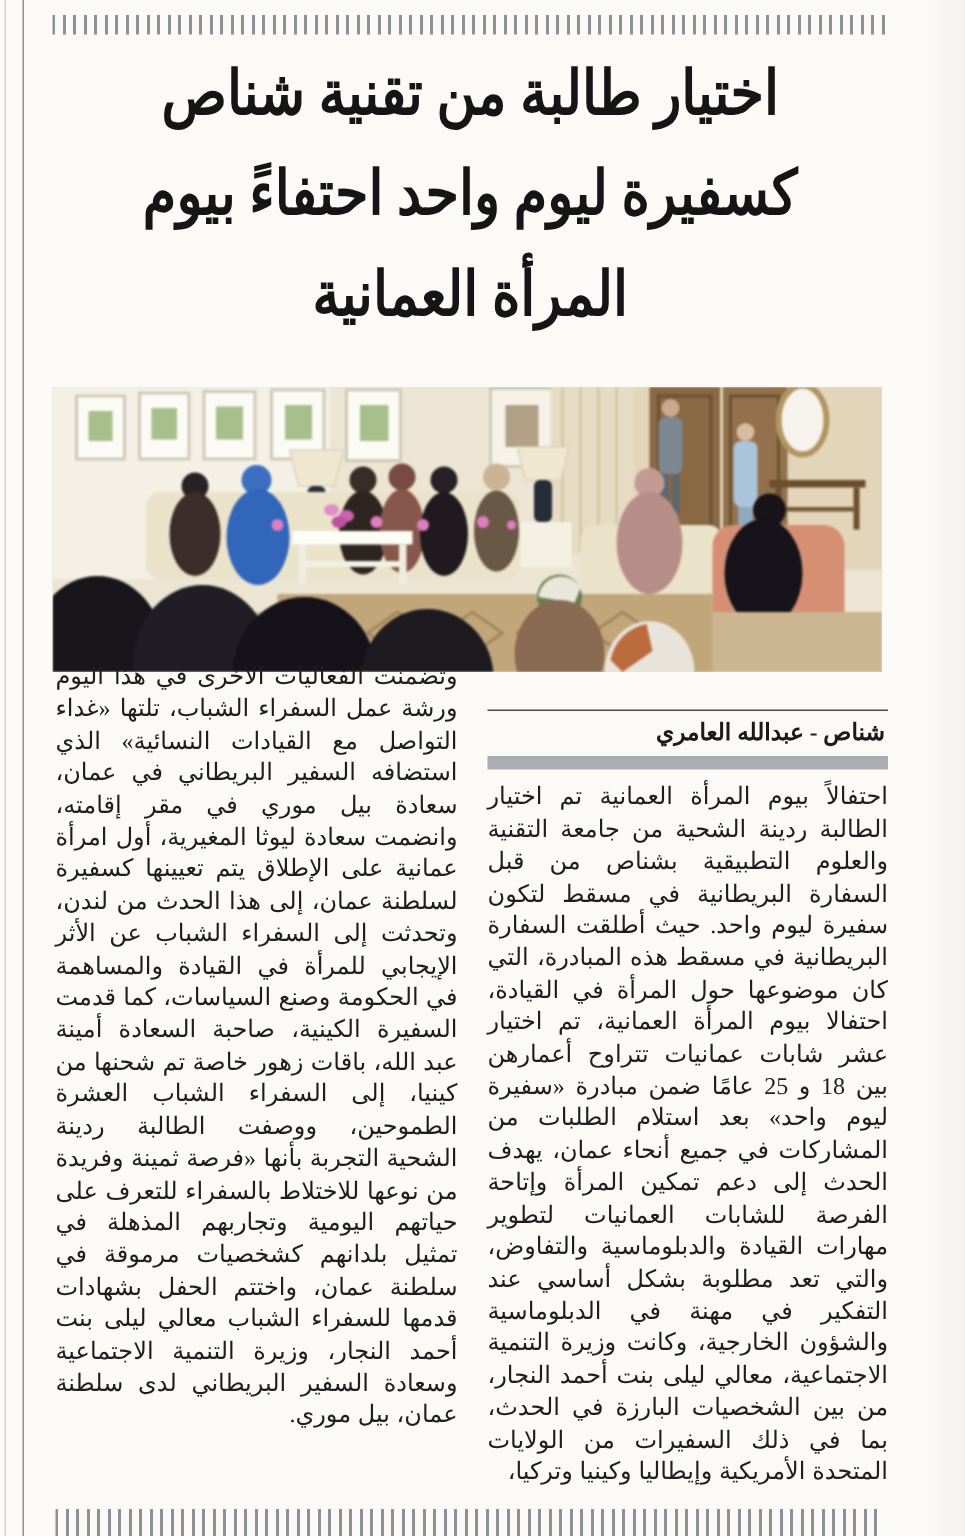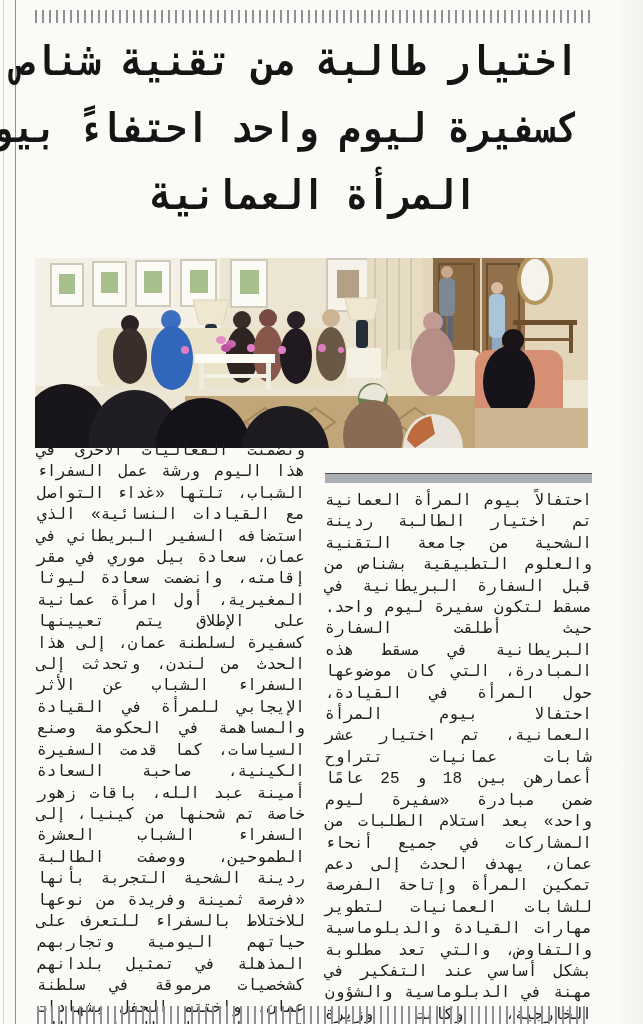--- a/index.html
+++ b/index.html
@@ -2,21 +2,21 @@
 <html dir="rtl" lang="ar"><head>
 <meta charset="utf-8">
 <style>
   html,body{margin:0;padding:0;background:#eceae6;}
   .page{
     position:relative;
     width:643px;height:1024px;
     margin:0 auto;
     background:#fbfaf7;
     overflow:hidden;
-    font-family:Liberation Mono, monospace;
+    font-family:Liberation Serif, serif;
     direction:rtl;
   }
   
   .edge-rule-outer{position:absolute;left:3px;top:0;bottom:0;width:1px;background:#d4d3cd;}
   .edge-rule-inner{position:absolute;left:15px;top:0;bottom:0;width:1px;background:#91918c;}
   .edge-shade-right{position:absolute;right:0;top:0;bottom:0;width:26px;background:linear-gradient(90deg,rgba(0,0,0,0),rgba(0,0,0,0.03));}
 
   
   .hatch{
     position:absolute;
@@ -200,20 +200,21 @@
       <circle cx="338" cy="140" r="15" fill="#67804e"></circle>
       <path d="M324 140 a15 15 0 0 1 28 -6 l-4 10 z" fill="#e9e6da"></path>
       <ellipse cx="338" cy="178" rx="30" ry="36" fill="#8a6a50"></ellipse>
       <ellipse cx="398" cy="190" rx="30" ry="34" fill="#e8e4da"></ellipse>
       <path d="M372 182 a30 30 0 0 1 24 -24 l4 18 -20 14 z" fill="#c06a3a"></path>
     </svg>
   </div>
 
   <div class="col col-right">
     <div class="byline-rule"></div>
+    <div class="byline">شناص - عبدالله العامري</div>
     <div class="gray-bar"></div>
     <div class="body-text">احتفالاً بيوم المرأة العمانية تم اختيار الطالبة ردينة الشحية من جامعة التقنية والعلوم التطبيقية بشناص من قبل السفارة البريطانية في مسقط لتكون سفيرة ليوم واحد. حيث أطلقت السفارة البريطانية في مسقط هذه المبادرة، التي كان موضوعها حول المرأة في القيادة، احتفالا بيوم المرأة العمانية، تم اختيار عشر شابات عمانيات تتراوح أعمارهن بين 18 و 25 عامًا ضمن مبادرة «سفيرة ليوم واحد» بعد استلام الطلبات من المشاركات في جميع أنحاء عمان، يهدف الحدث إلى دعم تمكين المرأة وإتاحة الفرصة للشابات العمانيات لتطوير مهارات القيادة والدبلوماسية والتفاوض، والتي تعد مطلوبة بشكل أساسي عند التفكير في مهنة في الدبلوماسية والشؤون الخارجية، وكانت وزيرة التنمية الاجتماعية، معالي ليلى بنت أحمد النجار، من بين الشخصيات البارزة في الحدث، بما في ذلك السفيرات من الولايات المتحدة الأمريكية وإيطاليا وكينيا وتركيا،</div>
   </div>
 
   <div class="col col-left">
     <div class="body-text">وتضمنت الفعاليات الأخرى في هذا اليوم ورشة عمل السفراء الشباب، تلتها «غداء التواصل مع القيادات النسائية» الذي استضافه السفير البريطاني في عمان، سعادة بيل موري في مقر إقامته، وانضمت سعادة ليوثا المغيرية، أول امرأة عمانية على الإطلاق يتم تعيينها كسفيرة لسلطنة عمان، إلى هذا الحدث من لندن، وتحدثت إلى السفراء الشباب عن الأثر الإيجابي للمرأة في القيادة والمساهمة في الحكومة وصنع السياسات، كما قدمت السفيرة الكينية، صاحبة السعادة أمينة عبد الله، باقات زهور خاصة تم شحنها من كينيا، إلى السفراء الشباب العشرة الطموحين، ووصفت الطالبة ردينة الشحية التجربة بأنها «فرصة ثمينة وفريدة من نوعها للاختلاط بالسفراء للتعرف على حياتهم اليومية وتجاربهم المذهلة في تمثيل بلدانهم كشخصيات مرموقة في سلطنة عمان، واختتم الحفل بشهادات قدمها للسفراء الشباب معالي ليلى بنت أحمد النجار، وزيرة التنمية الاجتماعية وسعادة السفير البريطاني لدى سلطنة عمان، بيل موري.</div>
   </div>
 
   <div class="hatch hatch-bottom"></div>
 

